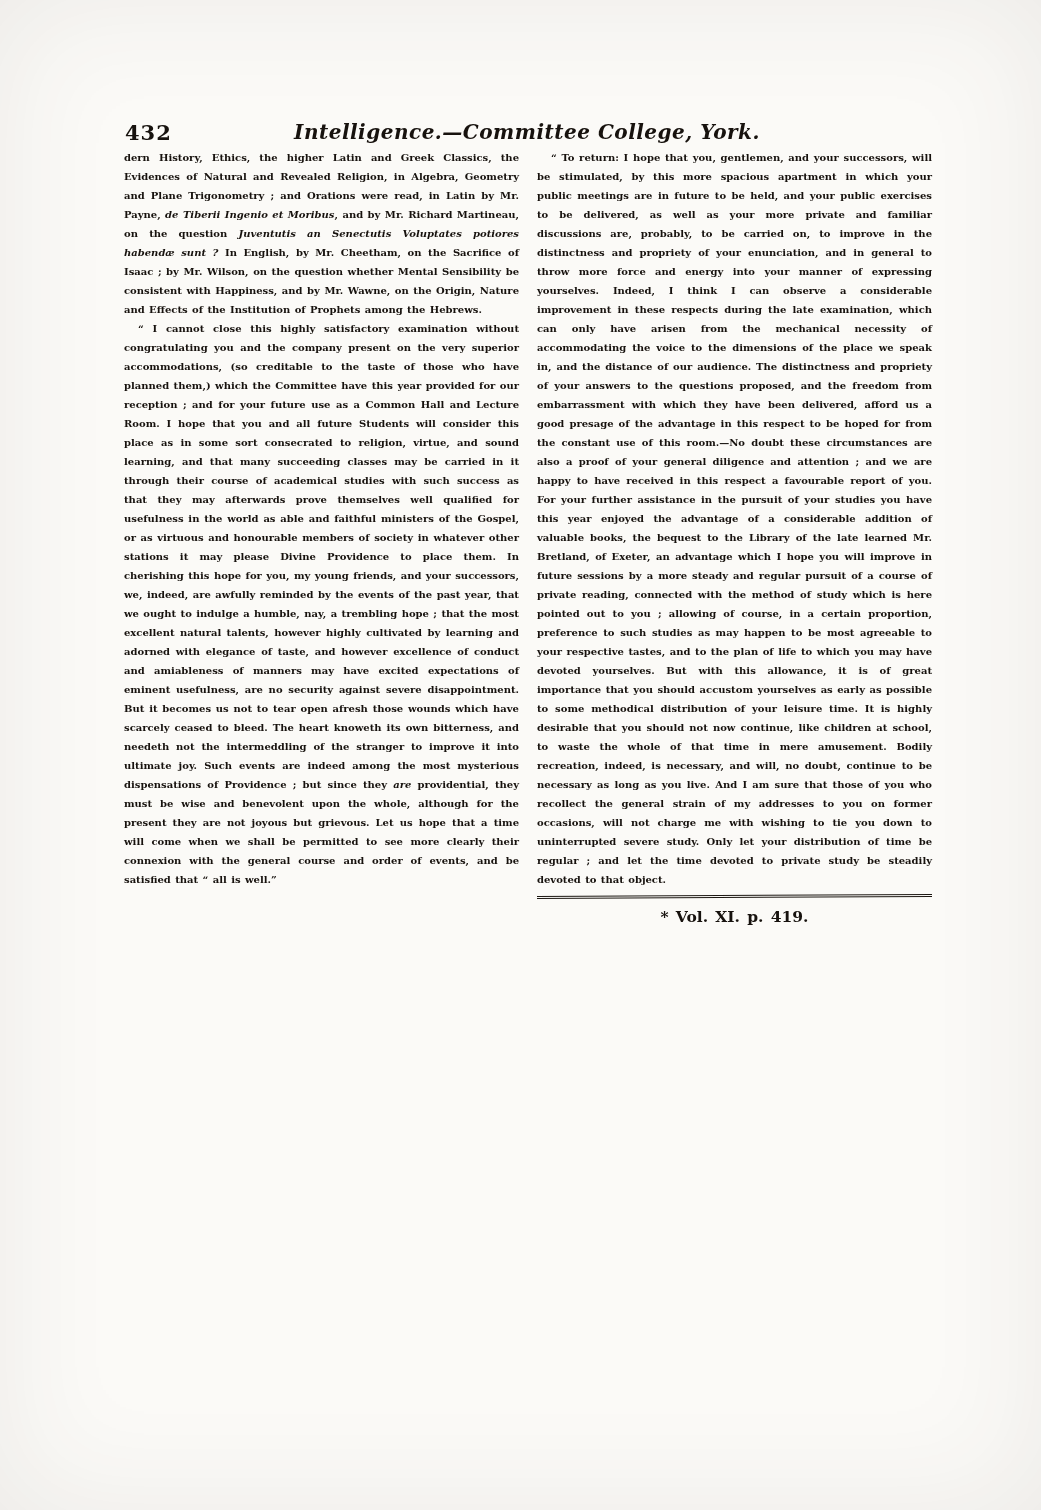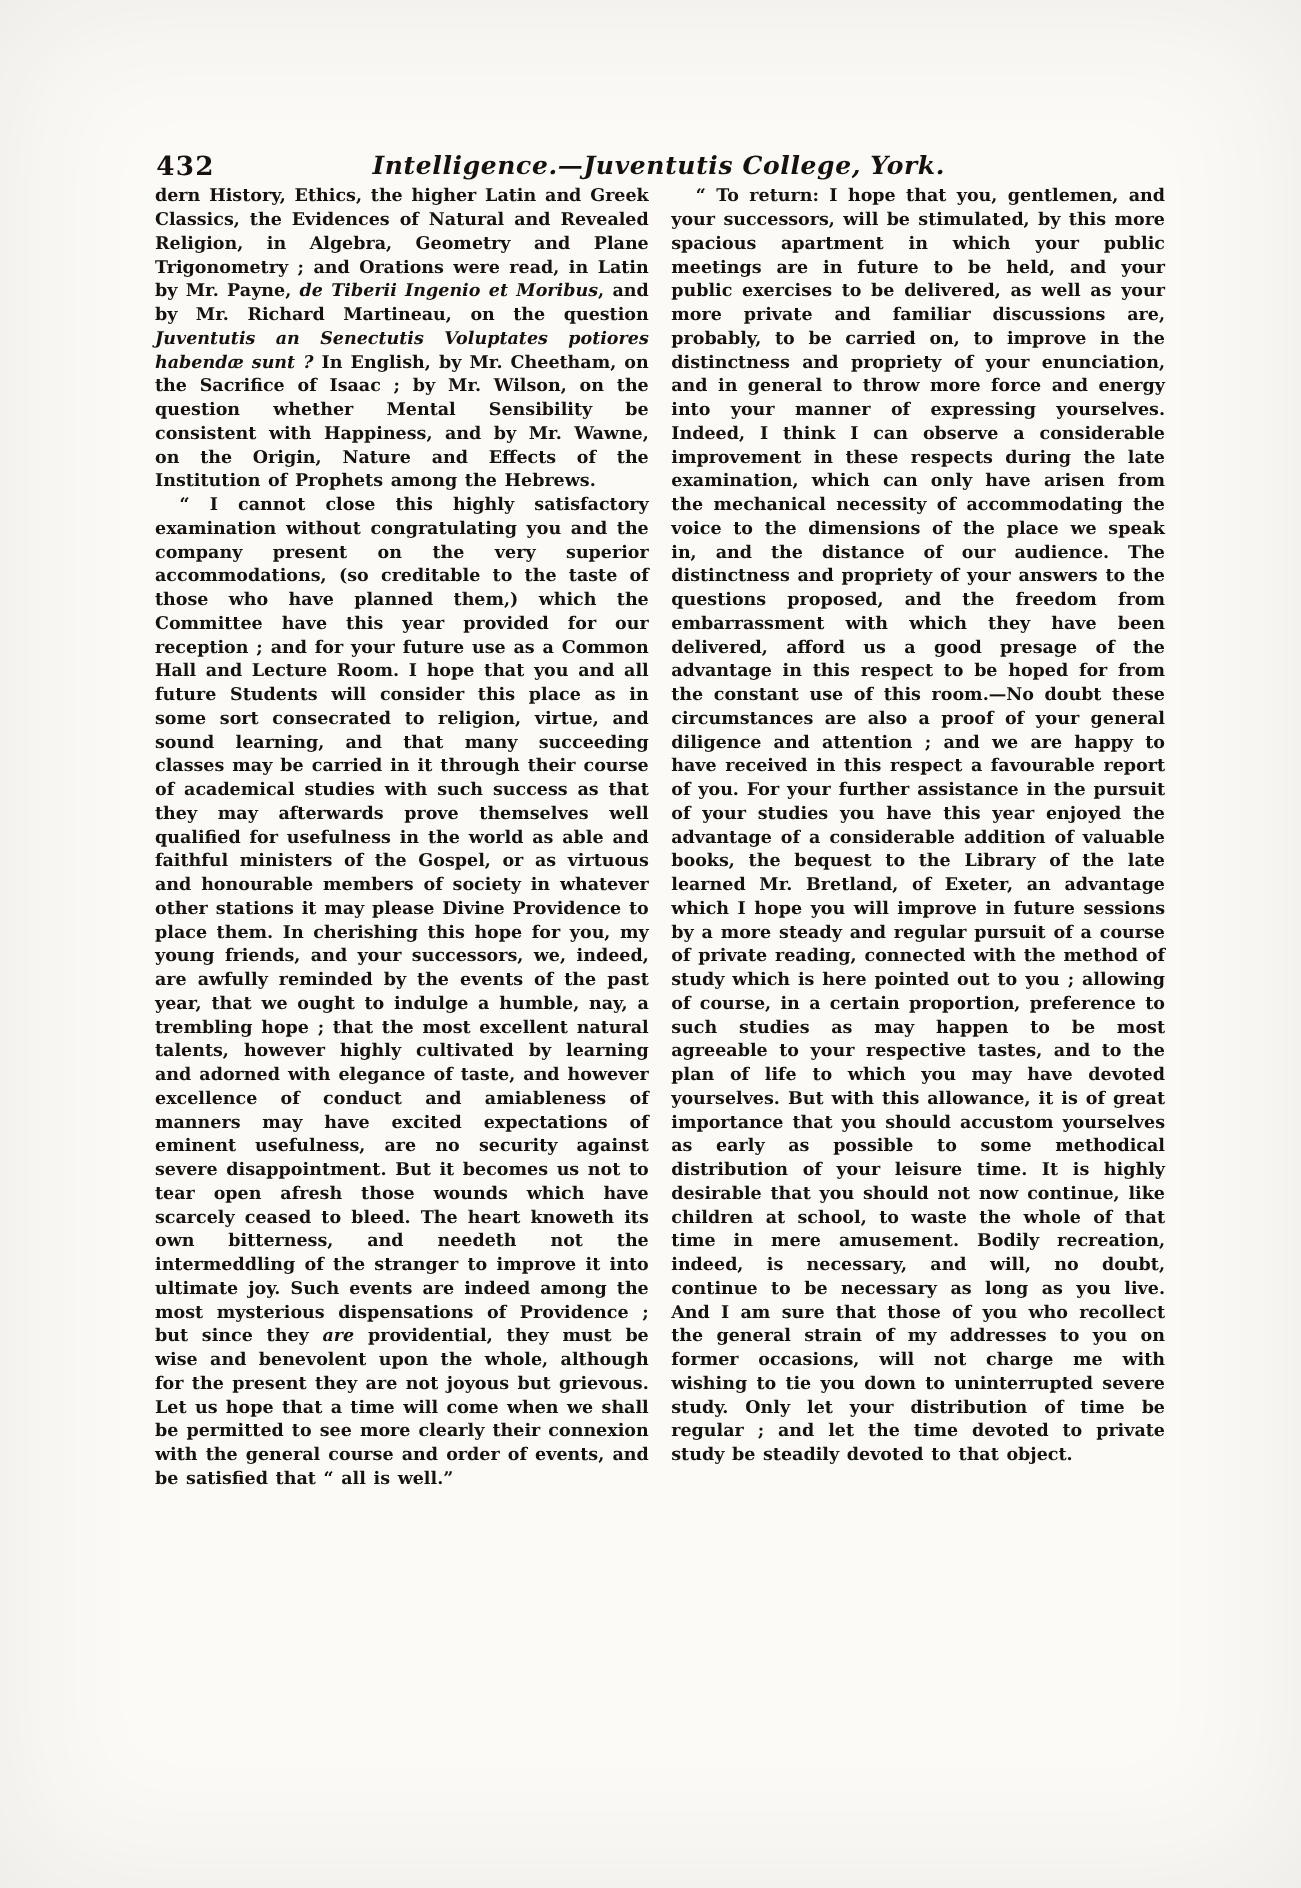--- a/index.html
+++ b/index.html
@@ -52,21 +52,21 @@
     display: flex;
     gap: 18px;
   }
   .col {
     flex: 1 1 0;
     min-width: 0;
   }
   .para {
     margin: 0;
     text-align: justify;
-    font-size: 14px;
+    font-size: 10px;
     line-height: 19px;
     font-weight: bold;
     word-spacing: 0.09em;
     hyphens: auto;
   }
   .para.indent { text-indent: 1.4em; }
   .para.no-indent { text-indent: 0; }
   .para.salutation { text-indent: 3em; }
   .italic { font-style: italic; }
   .smallcaps { font-variant: small-caps; letter-spacing: 0.06em; }
@@ -84,32 +84,36 @@
     word-spacing: 0.12em;
   }
 </style>
 </head>
 <body>
 
 <div class="page">
 
   <header class="page-header">
     <span class="page-num">432</span>
-    <span class="page-title">Intelligence.—Juventutis College, York.</span>
+    <span class="page-title">Intelligence.—Committee College, York.</span>
   </header>
 
   <main class="cols">
     <section class="col">
       <div id="left-paras">
           <p class="para no-indent"><span>dern History, Ethics, the higher Latin and Greek Classics, the Evidences of Natural and Revealed Religion, in Algebra, Geometry and Plane Trigonometry ; and Orations were read, in Latin by Mr. Payne, </span><span class="italic">de Tiberii Ingenio et Moribus</span><span>, and by Mr. Richard Martineau, on the question </span><span class="italic">Juventutis an Senectutis Voluptates potiores habendæ sunt ?</span><span> In English, by Mr. Cheetham, on the Sacrifice of Isaac ; by Mr. Wilson, on the question whether Mental Sensibility be consistent with Happiness, and by Mr. Wawne, on the Origin, Nature and Effects of the Institution of Prophets among the Hebrews.</span></p>
           <p class="para indent"><span>“ I cannot close this highly satisfactory examination without congratulating you and the company present on the very superior accommodations, (so creditable to the taste of those who have planned them,) which the Committee have this year provided for our reception ; and for your future use as a Common Hall and Lecture Room. I hope that you and all future Students will consider this place as in some sort consecrated to religion, virtue, and sound learning, and that many succeeding classes may be carried in it through their course of academical studies with such success as that they may afterwards prove themselves well qualified for usefulness in the world as able and faithful ministers of the Gospel, or as virtuous and honourable members of society in whatever other stations it may please Divine Providence to place them. In cherishing this hope for you, my young friends, and your successors, we, indeed, are awfully reminded by the events of the past year, that we ought to indulge a humble, nay, a trembling hope ; that the most excellent natural talents, however highly cultivated by learning and adorned with elegance of taste, and however excellence of conduct and amiableness of manners may have excited expectations of eminent usefulness, are no security against severe disappointment. But it becomes us not to tear open afresh those wounds which have scarcely ceased to bleed. The heart knoweth its own bitterness, and needeth not the intermeddling of the stranger to improve it into ultimate joy. Such events are indeed among the most mysterious dispensations of Providence ; but since they </span><span class="italic">are</span><span> providential, they must be wise and benevolent upon the whole, although for the present they are not joyous but grievous. Let us hope that a time will come when we shall be permitted to see more clearly their connexion with the general course and order of events, and be satisfied that “ all is well.”</span></p>
         </div>
     </section>
 
     <section class="col">
       <div id="right-paras">
           <p class="para indent"><span>“ To return: I hope that you, gentlemen, and your successors, will be stimulated, by this more spacious apartment in which your public meetings are in future to be held, and your public exercises to be delivered, as well as your more private and familiar discussions are, probably, to be carried on, to improve in the distinctness and propriety of your enunciation, and in general to throw more force and energy into your manner of expressing yourselves. Indeed, I think I can observe a considerable improvement in these respects during the late examination, which can only have arisen from the mechanical necessity of accommodating the voice to the dimensions of the place we speak in, and the distance of our audience. The distinctness and propriety of your answers to the questions proposed, and the freedom from embarrassment with which they have been delivered, afford us a good presage of the advantage in this respect to be hoped for from the constant use of this room.—No doubt these circumstances are also a proof of your general diligence and attention ; and we are happy to have received in this respect a favourable report of you. For your further assistance in the pursuit of your studies you have this year enjoyed the advantage of a considerable addition of valuable books, the bequest to the Library of the late learned Mr. Bretland, of Exeter, an advantage which I hope you will improve in future sessions by a more steady and regular pursuit of a course of private reading, connected with the method of study which is here pointed out to you ; allowing of course, in a certain proportion, preference to such studies as may happen to be most agreeable to your respective tastes, and to the plan of life to which you may have devoted yourselves. But with this allowance, it is of great importance that you should accustom yourselves as early as possible to some methodical distribution of your leisure time. It is highly desirable that you should not now continue, like children at school, to waste the whole of that time in mere amusement. Bodily recreation, indeed, is necessary, and will, no doubt, continue to be necessary as long as you live. And I am sure that those of you who recollect the general strain of my addresses to you on former occasions, will not charge me with wishing to tie you down to uninterrupted severe study. Only let your distribution of time be regular ; and let the time devoted to private study be steadily devoted to that object.</span></p>
         </div>
 
+      <div class="footnote-block">
+        <div class="footnote-rule"></div>
+        <div class="footnote">* Vol. XI. p. 419.</div>
+      </div>
     </section>
   </main>
 
 </div>
 
 </body></html>

